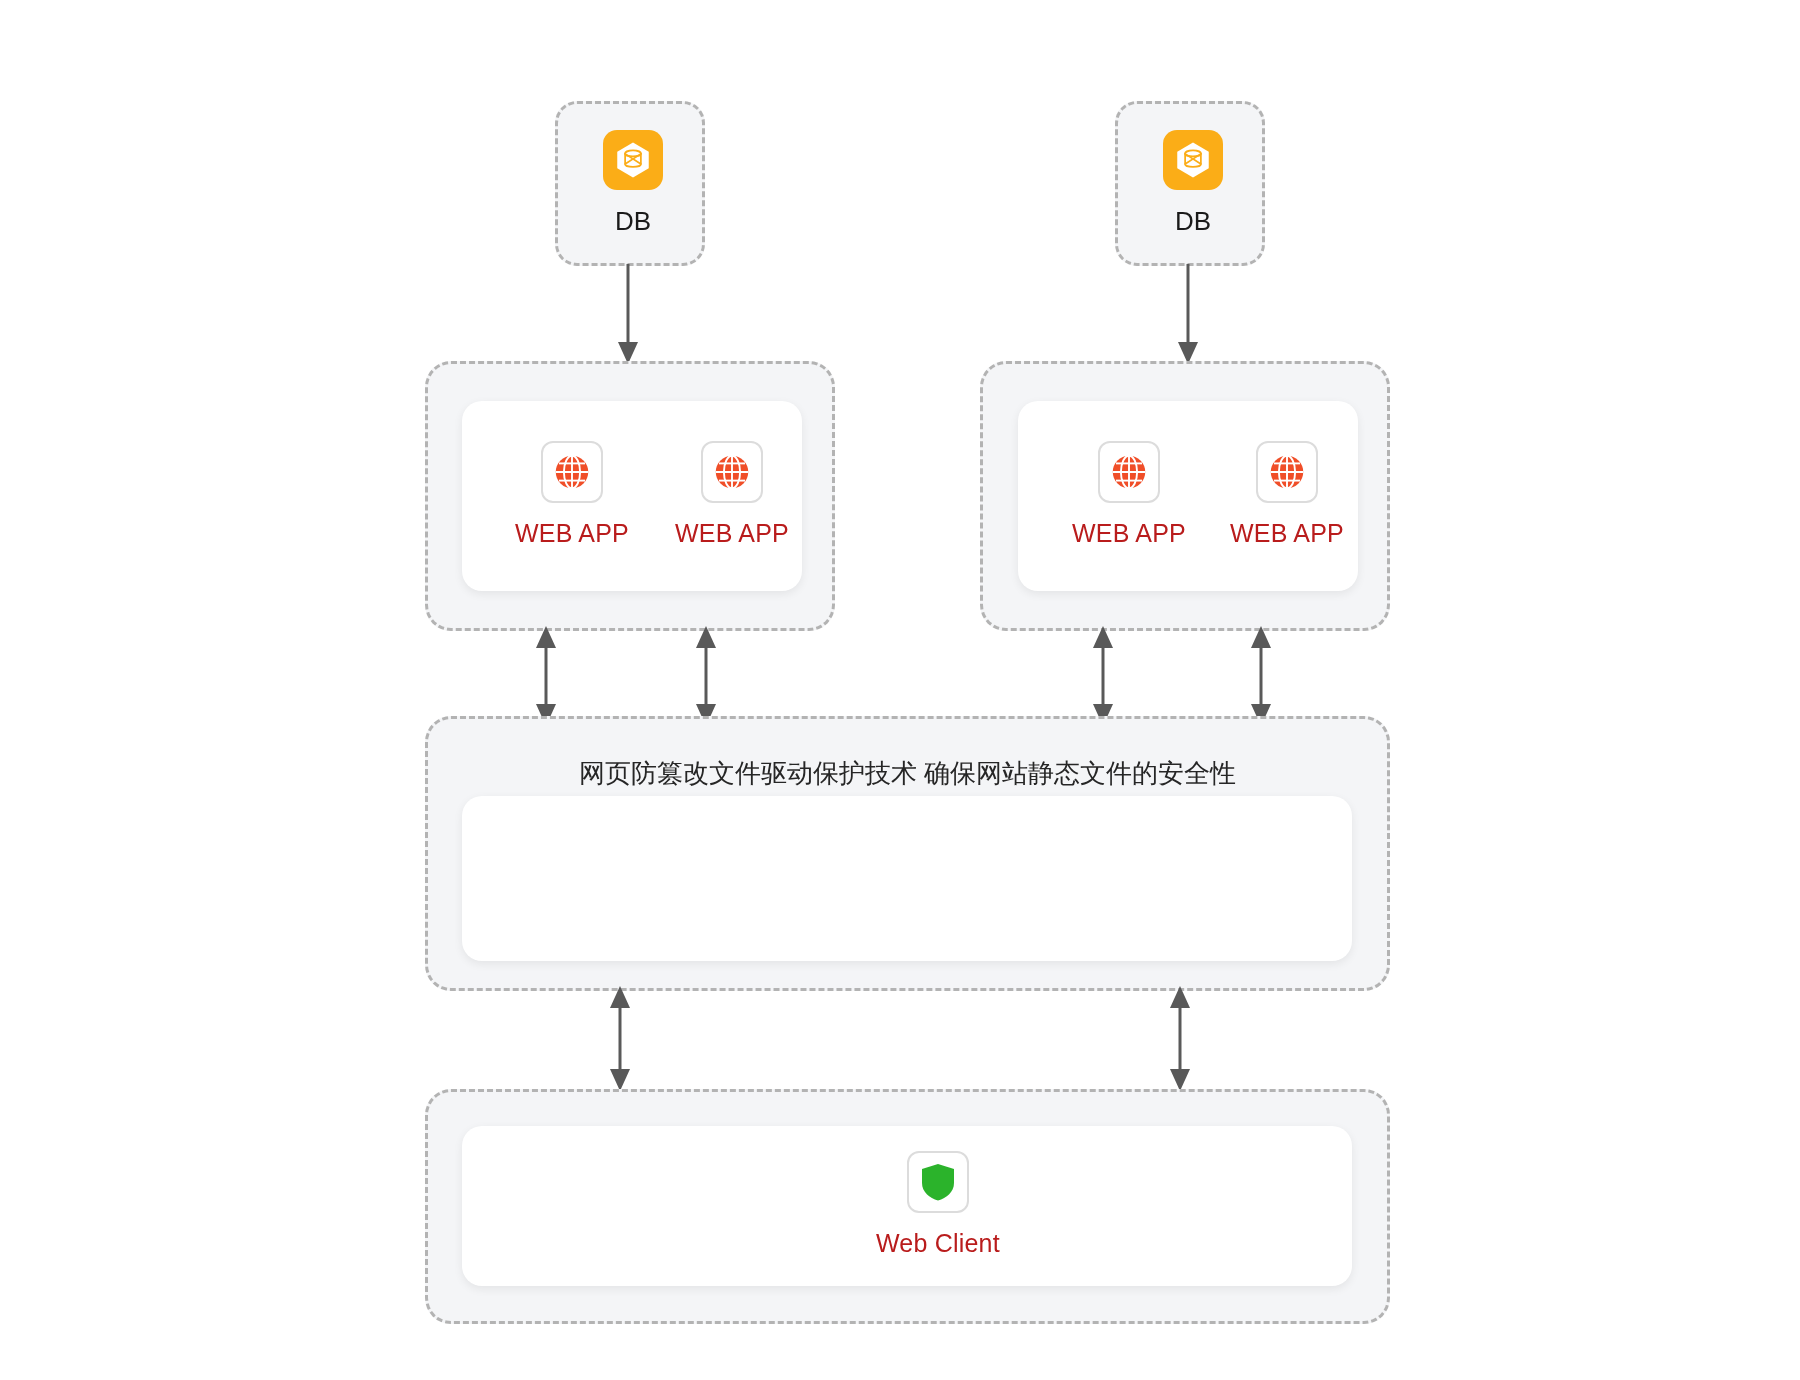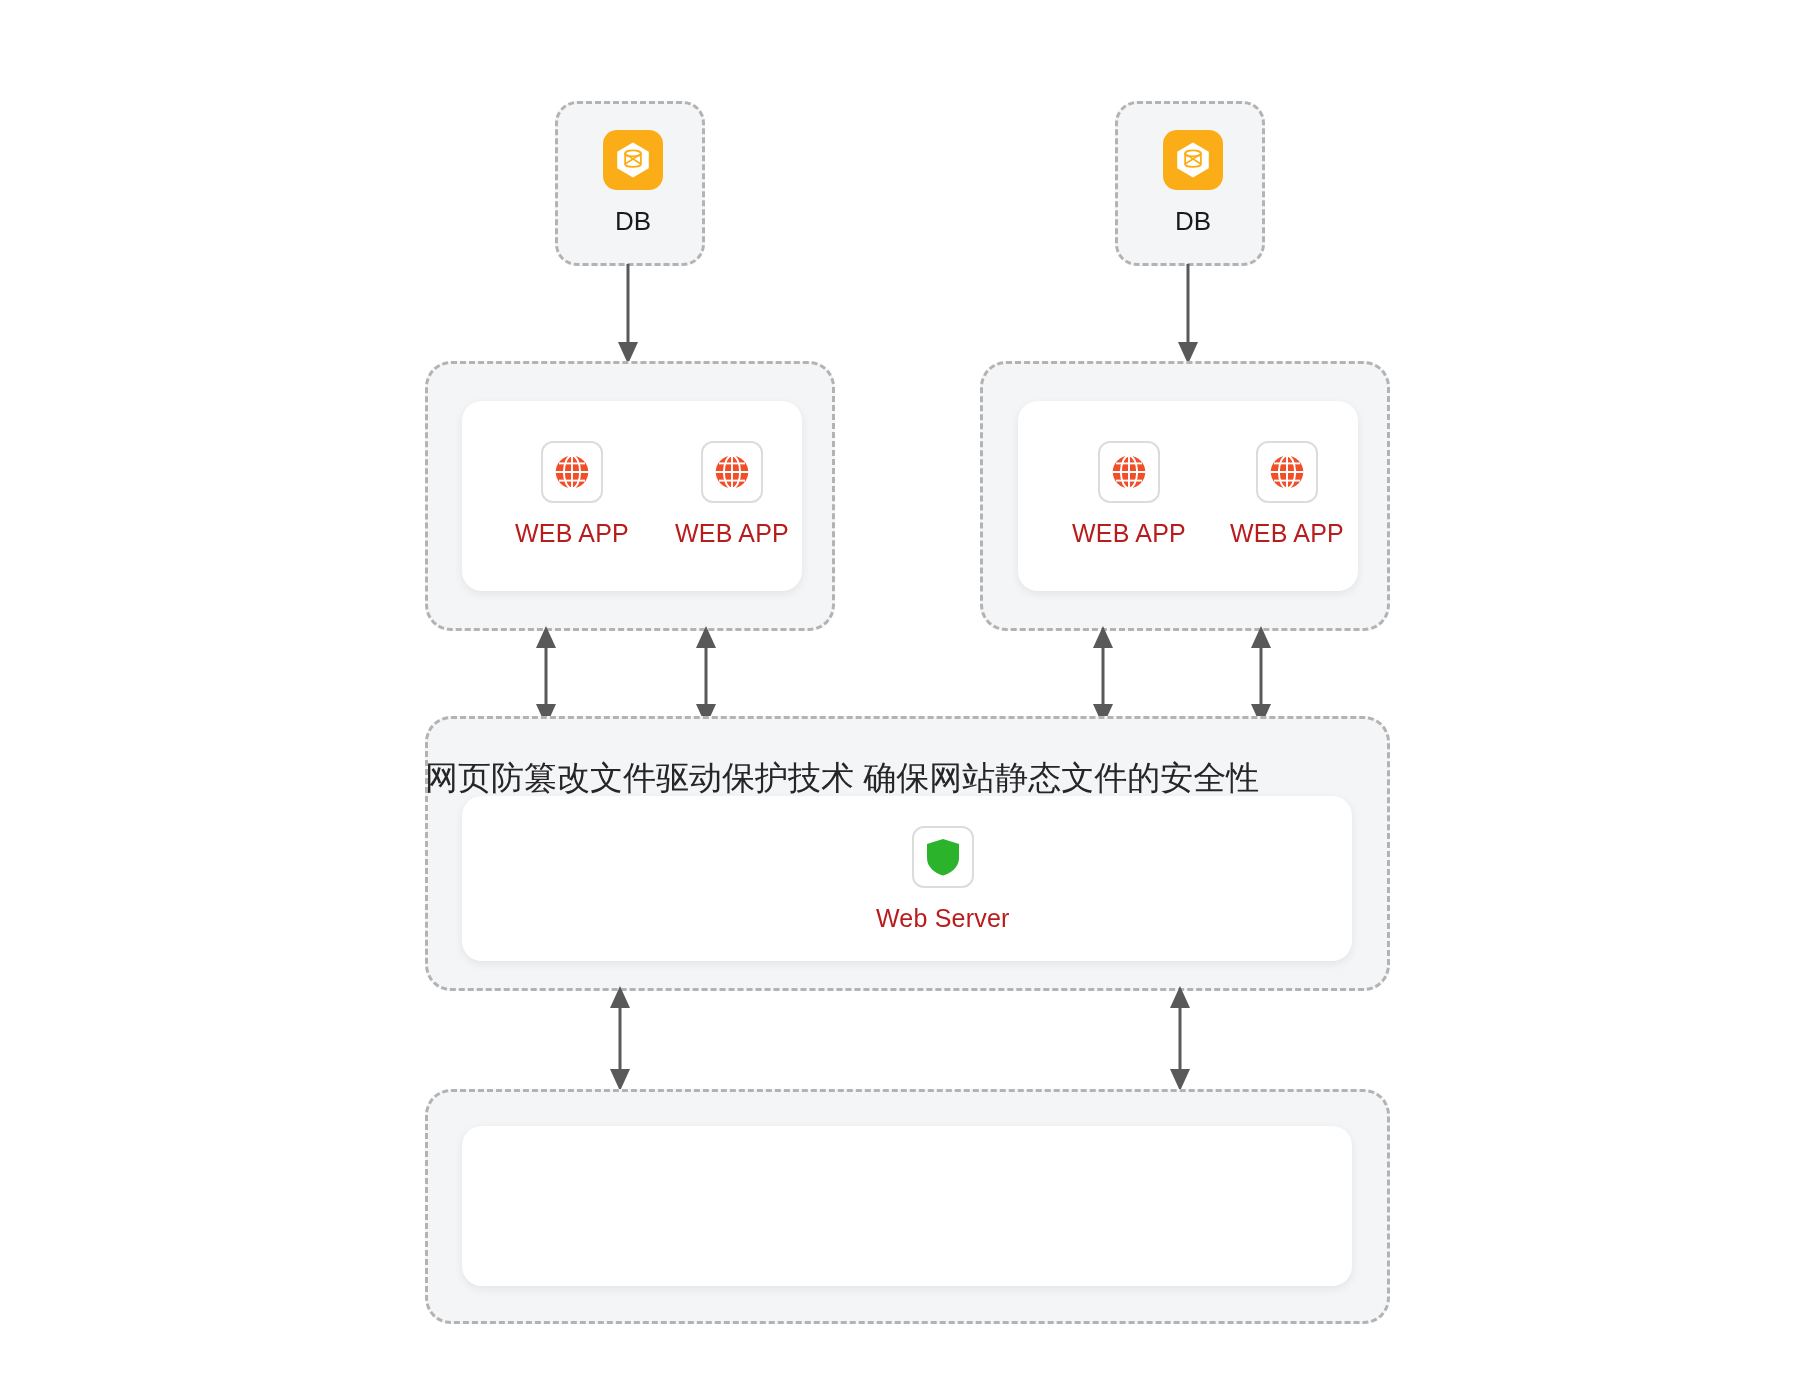--- a/index.html
+++ b/index.html
@@ -82,24 +82,24 @@
   }
   .db-label {
     margin-top: 16px;
     font-size: 26px;
     color: #1a1a1a;
   }
 
   
   .zone-title {
     position: absolute;
-    font-size: 33px;
+    font-size: 26px;
     color: #262626;
     white-space: nowrap;
-    text-align: left;
+    text-align: center;
   }
 
   
   .arrow {
     position: absolute;
   }
 </style>
 </head>
 <body>
 
@@ -238,38 +238,38 @@
     <line x1="14" y1="14" x2="14" y2="86" stroke="#595959" stroke-width="3"></line>
     <polygon points="14,0 4,22 24,22" fill="#595959"></polygon>
     <polygon points="14,100 4,78 24,78" fill="#595959"></polygon>
   </svg>
 
   <div class="zone" style="left:425px; top:700px; width:965px; height:275px;">
   </div>
   <div class="zone-title" style="left:425px; top:740px; width:965px;">网页防篡改文件驱动保护技术 确保网站静态文件的安全性</div>
   <div class="card" style="left:462px; top:780px; width:890px; height:165px;">
   </div>
-  <div class="node" style="left:876px; top:810px;">
+
+  <svg class="arrow" style="left:606px; top:970px;" width="28" height="105" viewBox="0 0 28 105">
+    <line x1="14" y1="14" x2="14" y2="91" stroke="#595959" stroke-width="3"></line>
+    <polygon points="14,0 4,22 24,22" fill="#595959"></polygon>
+    <polygon points="14,105 4,83 24,83" fill="#595959"></polygon>
+  </svg>
+  <svg class="arrow" style="left:1166px; top:970px;" width="28" height="105" viewBox="0 0 28 105">
+    <line x1="14" y1="14" x2="14" y2="91" stroke="#595959" stroke-width="3"></line>
+    <polygon points="14,0 4,22 24,22" fill="#595959"></polygon>
+    <polygon points="14,105 4,83 24,83" fill="#595959"></polygon>
+  </svg>
+
+  <div class="zone" style="left:425px; top:1073px; width:965px; height:235px;">
+  </div>
+  <div class="card" style="left:462px; top:1110px; width:890px; height:160px;">
+  </div>
+  <div class="node" style="left:876px; top:1135px;">
     <div class="icon-tile">
       <svg width="36" height="40" viewBox="0 0 36 40" aria-hidden="true">
         <path d="M18 2 L34 7 V21 C34 30 26.5 36 18 38.5 C9.5 36 2 30 2 21 V7 Z" fill="#2BB32B"></path>
       </svg>
     </div>
-    <div class="node-label">Web Server</div>
-  </div>
-
-  <svg class="arrow" style="left:606px; top:970px;" width="28" height="105" viewBox="0 0 28 105">
-    <line x1="14" y1="14" x2="14" y2="91" stroke="#595959" stroke-width="3"></line>
-    <polygon points="14,0 4,22 24,22" fill="#595959"></polygon>
-    <polygon points="14,105 4,83 24,83" fill="#595959"></polygon>
-  </svg>
-  <svg class="arrow" style="left:1166px; top:970px;" width="28" height="105" viewBox="0 0 28 105">
-    <line x1="14" y1="14" x2="14" y2="91" stroke="#595959" stroke-width="3"></line>
-    <polygon points="14,0 4,22 24,22" fill="#595959"></polygon>
-    <polygon points="14,105 4,83 24,83" fill="#595959"></polygon>
-  </svg>
-
-  <div class="zone" style="left:425px; top:1073px; width:965px; height:235px;">
-  </div>
-  <div class="card" style="left:462px; top:1110px; width:890px; height:160px;">
+    <div class="node-label">Web Client</div>
   </div>
 
 </div>
 
 </body></html>

